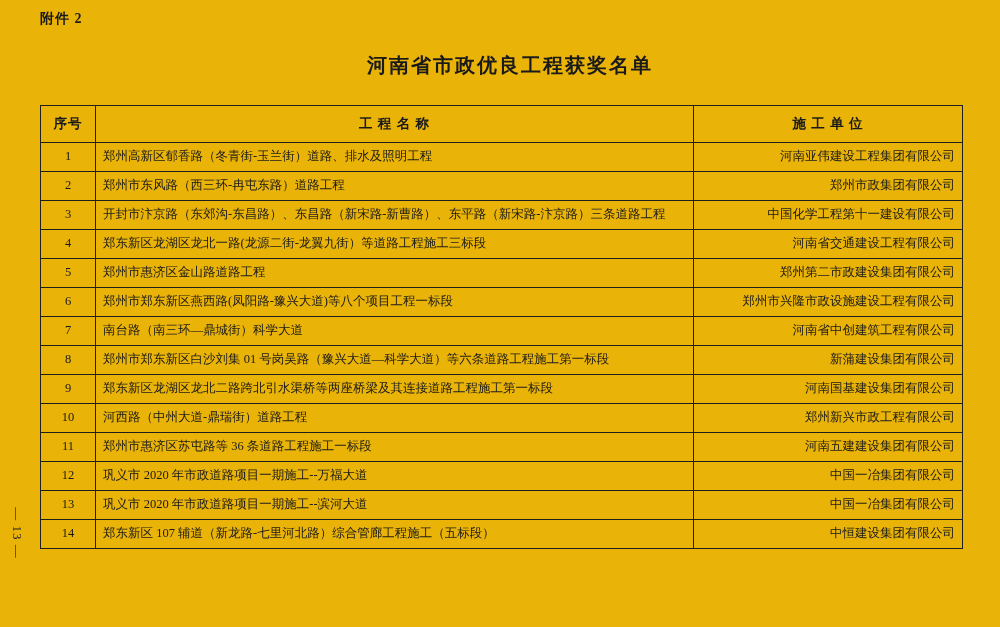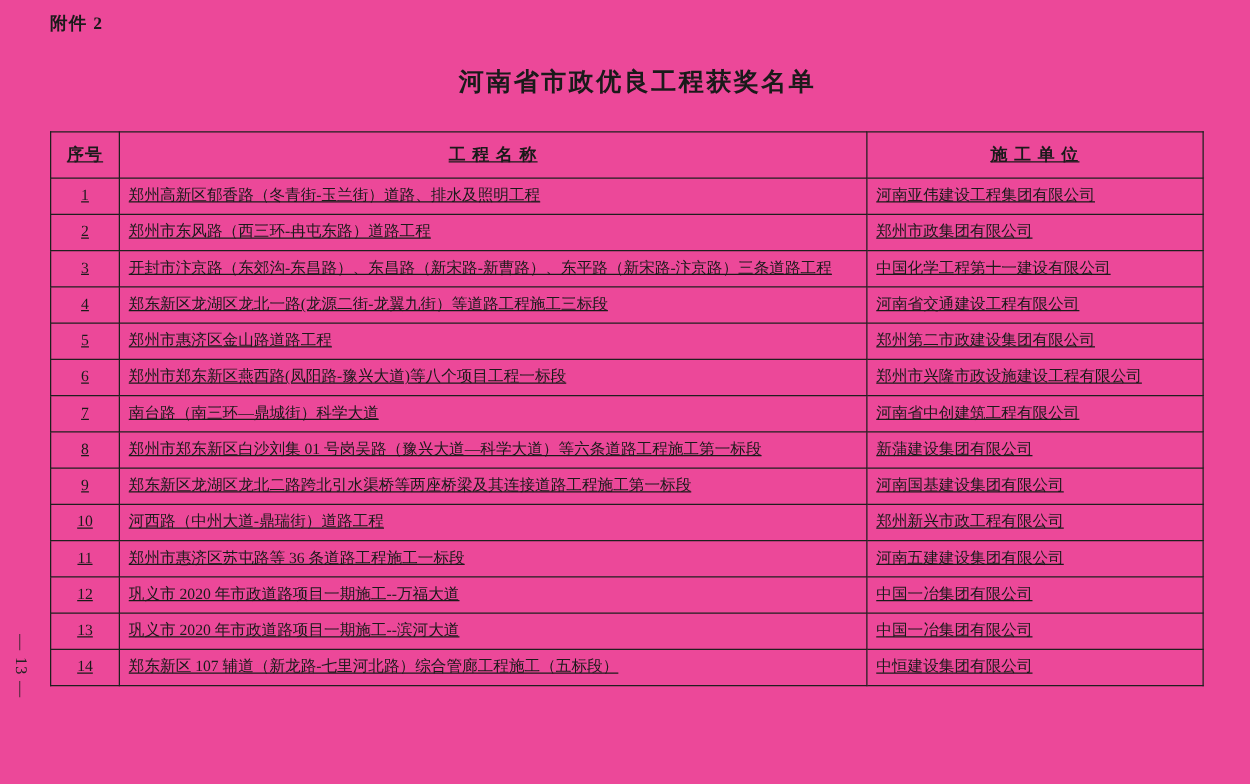--- a/index.html
+++ b/index.html
@@ -6,21 +6,21 @@
   html, body {
     width: 1000px; height: 627px;
     background: #ffffff;
     font-family: "Liberation Serif", "DejaVu Serif", serif;
     color: #1a1a1a;
     overflow: hidden;
   }
   .page {
     position: relative;
     width: 1000px; height: 627px;
-    background: #ec4899;
+    background: #eab308;
   }
   .attachment-label {
     position: absolute;
     left: 40px; top: 10px;
     font-size: 14px;
     font-weight: bold;
     letter-spacing: 1px;
   }
   .doc-title {
     position: absolute;
@@ -43,42 +43,41 @@
     letter-spacing: 1px;
     color: #222;
   }
   table.award-table {
     position: absolute;
     left: 40px; top: 105px;
     width: 922px;
     border-collapse: collapse;
     table-layout: fixed;
     font-size: 12.5px;
-    text-decoration: underline;
   }
   .award-table th, .award-table td {
     border: 1px solid #1f1f1f;
     padding: 3px 7px;
     line-height: 1.55;
     vertical-align: middle;
   }
   .award-table thead th {
     height: 37px;
     font-size: 13.5px;
     font-weight: bold;
     text-align: center;
     letter-spacing: 1px;
   }
   .award-table tbody td { height: 29px; }
   .award-table col.c-no { width: 55px; }
   .award-table col.c-project { width: 598px; }
   .award-table col.c-company { width: 269px; }
   .award-table td.cell-no { text-align: center; }
   .award-table td.cell-project { text-align: left; }
-  .award-table td.cell-company { text-align: left; }
+  .award-table td.cell-company { text-align: right; }
 </style>
 </head>
 <body>
 
 <div class="page">
 
   <div class="attachment-label">附件 2</div>
 
   <div class="doc-title">河南省市政优良工程获奖名单</div>
 

